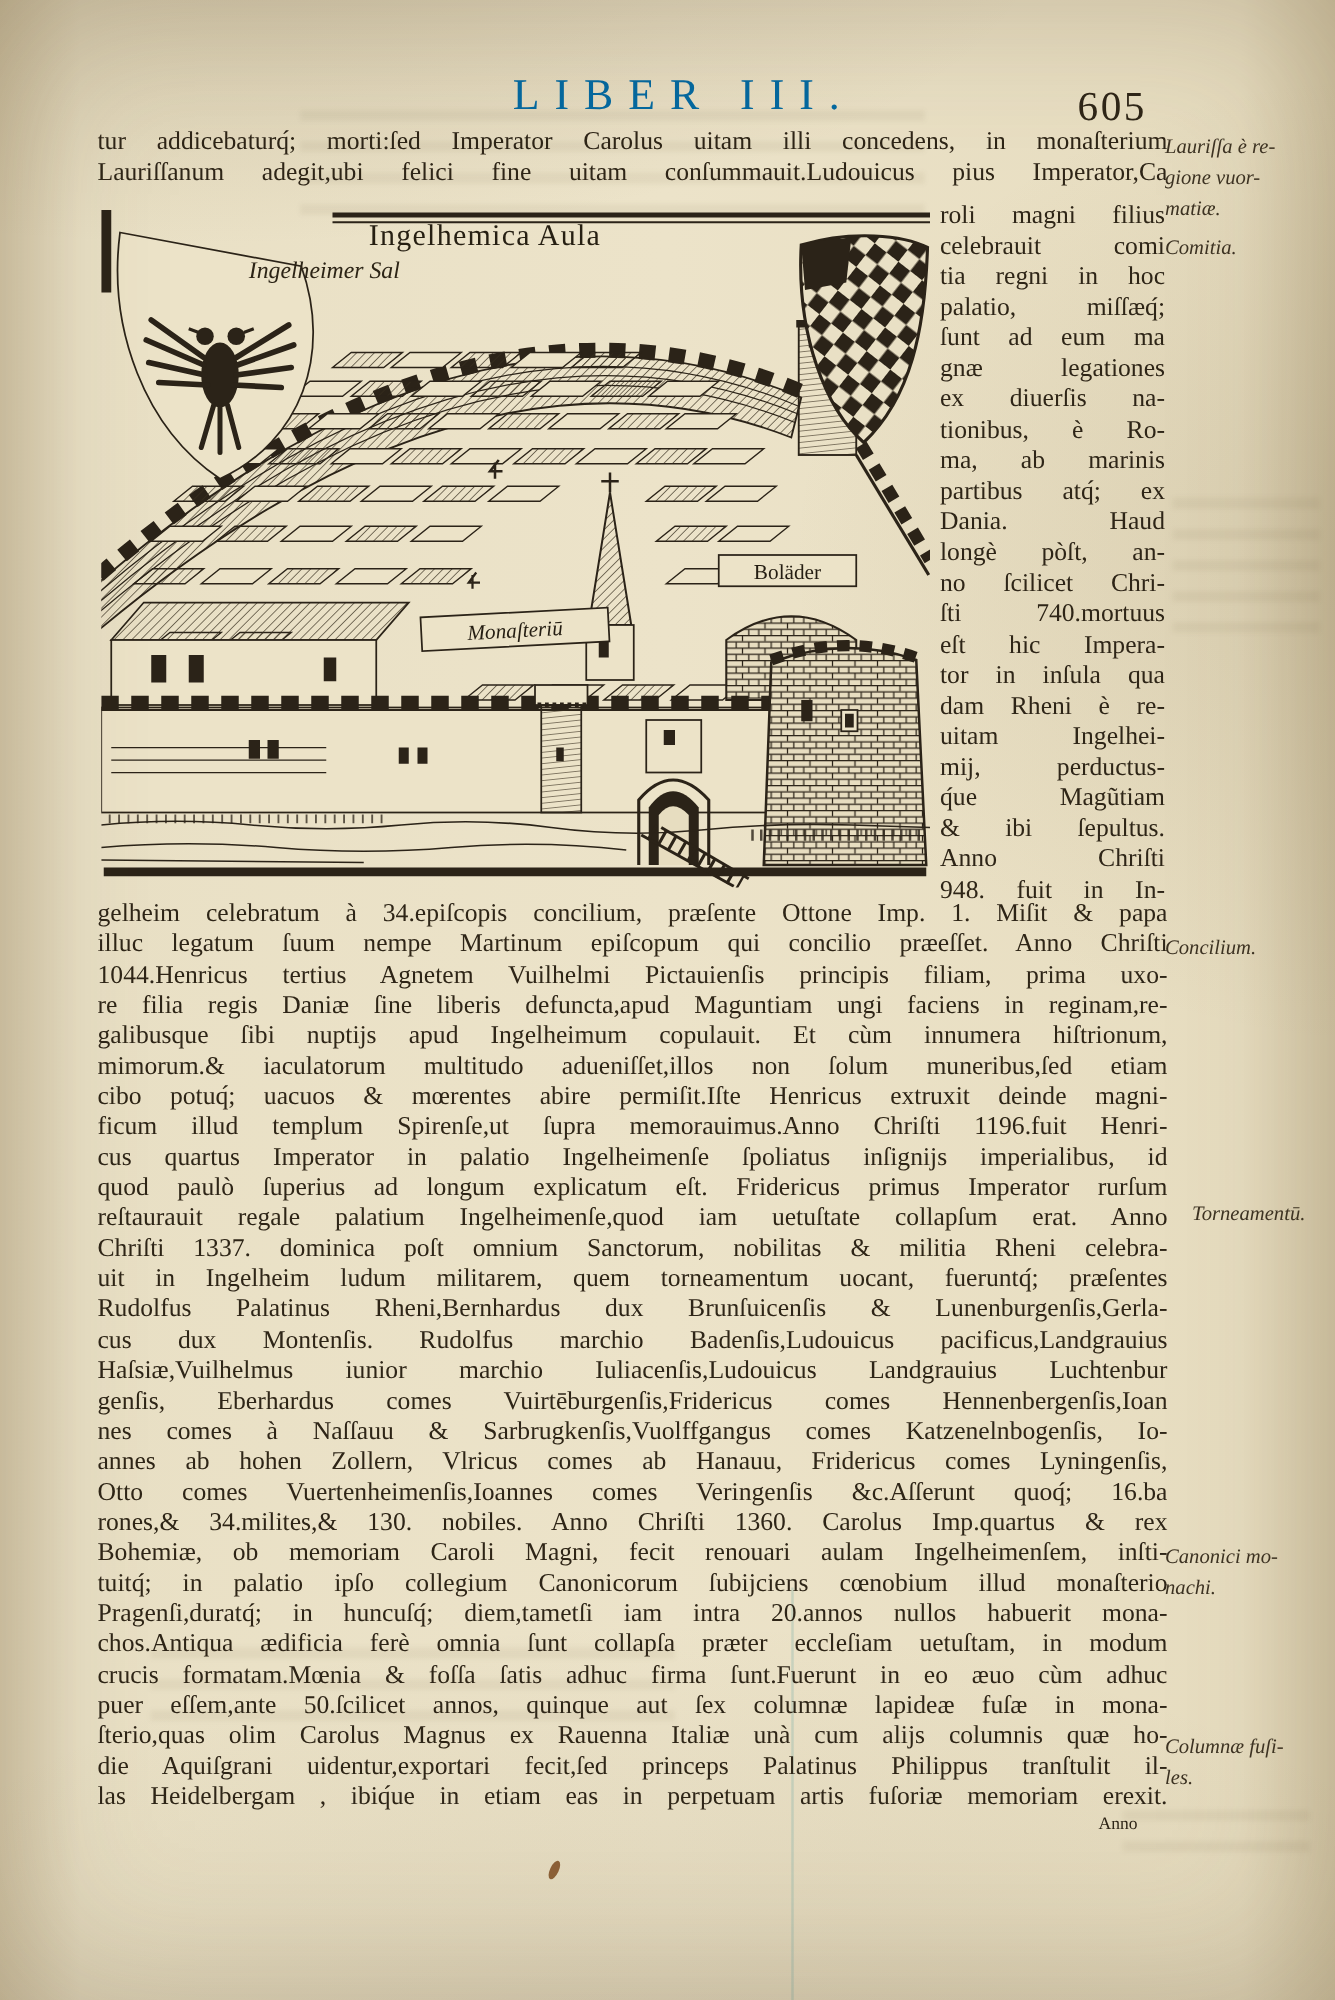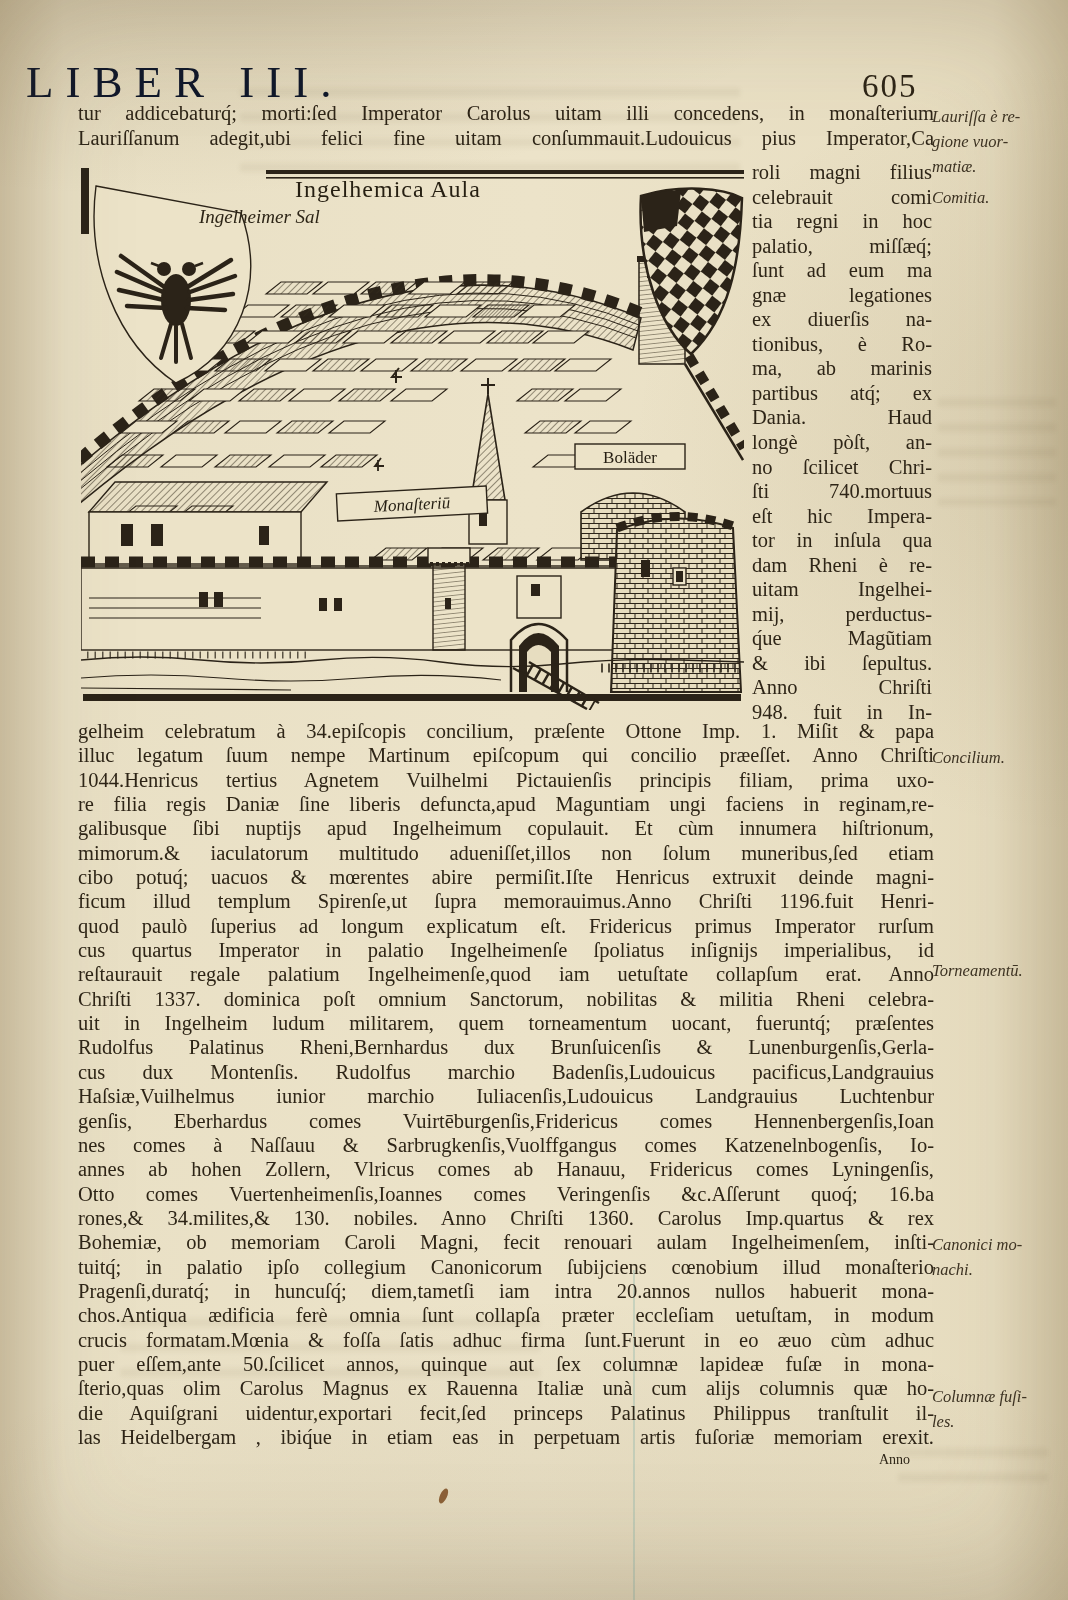--- a/index.html
+++ b/index.html
@@ -9,21 +9,21 @@
     background:
       radial-gradient(1100px 420px at 15% -4%, rgba(115,95,55,.20), transparent 62%),
       radial-gradient(800px 650px at 104% 28%, rgba(115,95,55,.13), transparent 60%),
       radial-gradient(1300px 800px at 50% 112%, rgba(105,88,50,.16), transparent 62%),
       linear-gradient(90deg,#d9cdae 0%,#e9e0c5 6%,#ece3c9 50%,#e7ddc0 93%,#d8ccab 100%);
   }
   body::after{content:"";position:absolute;inset:0;pointer-events:none;
     box-shadow:inset 0 0 130px rgba(90,70,40,.28);}
   .line{text-align:justify;text-align-last:justify;overflow:hidden}
   .header-title{position:absolute;top:56px;left:0;width:100%;padding-left:26px;box-sizing:border-box;
-    text-align:left;font-size:45px;letter-spacing:12px;color:#0f172a}
+    text-align:center;font-size:35px;letter-spacing:12px;color:#0369a1}
   .page-number{position:absolute;top:68px;left:862px;font-size:33px;letter-spacing:2px}
   .intro{position:absolute;left:78px;top:101px;width:856px}
   .intro .line{font-size:20.5px;line-height:25.4px;height:25.4px}
   .side-block{position:absolute;left:752px;top:160px;width:180px}
   .side-block .line{font-size:20.5px;line-height:24.55px;height:24.55px}
   .body-block{position:absolute;left:78px;top:719px;width:856px}
   .body-block .line{font-size:20.5px;line-height:24.35px;height:24.35px}
   .catchword{position:absolute;left:78px;top:1452px;width:832px;text-align:right;font-size:14px}
   .margin-notes{position:absolute;left:932px;top:0;width:134px;height:1600px;font-style:italic;
     font-size:16.5px;color:#3d3323}
@@ -312,21 +312,21 @@
         <div class="mline">Comitia.</div>
       </div>
     </div>
 
     <div class="mnote" style="top: 745px;">
       <div>
         <div class="mline">Concilium.</div>
       </div>
     </div>
 
-    <div class="mnote" style="top: 958px;">
+    <div class="mnote" style="top: 958px; text-align: center;">
       <div>
         <div class="mline">Torneamentū.</div>
       </div>
     </div>
 
     <div class="mnote" style="top: 1232px;">
       <div>
         <div class="mline">Canonici mo-</div>
         <div class="mline">nachi.</div>
       </div>
@@ -343,22 +343,22 @@
 <div class="body-block">
 
 <div class="line">gelheim celebratum à 34.epiſcopis concilium, præſente Ottone Imp. 1. Miſit &amp; papa</div>
     <div class="line">illuc legatum ſuum nempe Martinum epiſcopum qui concilio præeſſet. Anno Chriſti</div>
     <div class="line">1044.Henricus tertius Agnetem Vuilhelmi Pictauienſis principis filiam, prima uxo-</div>
     <div class="line">re filia regis Daniæ ſine liberis defuncta,apud Maguntiam ungi faciens in reginam,re-</div>
     <div class="line">galibusque ſibi nuptijs apud Ingelheimum copulauit. Et cùm innumera hiſtrionum,</div>
     <div class="line">mimorum.&amp; iaculatorum multitudo adueniſſet,illos non ſolum muneribus,ſed etiam</div>
     <div class="line">cibo potuq́; uacuos &amp; mœrentes abire permiſit.Iſte Henricus extruxit deinde magni-</div>
     <div class="line">ficum illud templum Spirenſe,ut ſupra memorauimus.Anno Chriſti 1196.fuit Henri-</div>
+    <div class="line">cus quartus Imperator in palatio Ingelheimenſe ſpoliatus inſignijs imperialibus, id</div>
     <div class="line">quod paulò ſuperius ad longum explicatum eſt. Fridericus primus Imperator rurſum</div>
-    <div class="line">cus quartus Imperator in palatio Ingelheimenſe ſpoliatus inſignijs imperialibus, id</div>
     <div class="line">reſtaurauit regale palatium Ingelheimenſe,quod iam uetuſtate collapſum erat. Anno</div>
     <div class="line">Chriſti 1337. dominica poſt omnium Sanctorum, nobilitas &amp; militia Rheni celebra-</div>
     <div class="line">uit in Ingelheim ludum militarem, quem torneamentum uocant, fueruntq́; præſentes</div>
     <div class="line">Rudolfus Palatinus Rheni,Bernhardus dux Brunſuicenſis &amp; Lunenburgenſis,Gerla-</div>
     <div class="line">cus dux Montenſis.  Rudolfus marchio Badenſis,Ludouicus pacificus,Landgrauius</div>
     <div class="line">Haſsiæ,Vuilhelmus iunior marchio Iuliacenſis,Ludouicus Landgrauius Luchtenbur</div>
     <div class="line">genſis, Eberhardus comes Vuirtēburgenſis,Fridericus comes Hennenbergenſis,Ioan</div>
     <div class="line">nes comes à Naſſauu &amp; Sarbrugkenſis,Vuolffgangus comes Katzenelnbogenſis, Io-</div>
     <div class="line">annes ab hohen Zollern, Vlricus comes ab Hanauu, Fridericus comes Lyningenſis,</div>
     <div class="line">Otto comes Vuertenheimenſis,Ioannes comes Veringenſis &amp;c.Aſſerunt quoq́; 16.ba</div>

